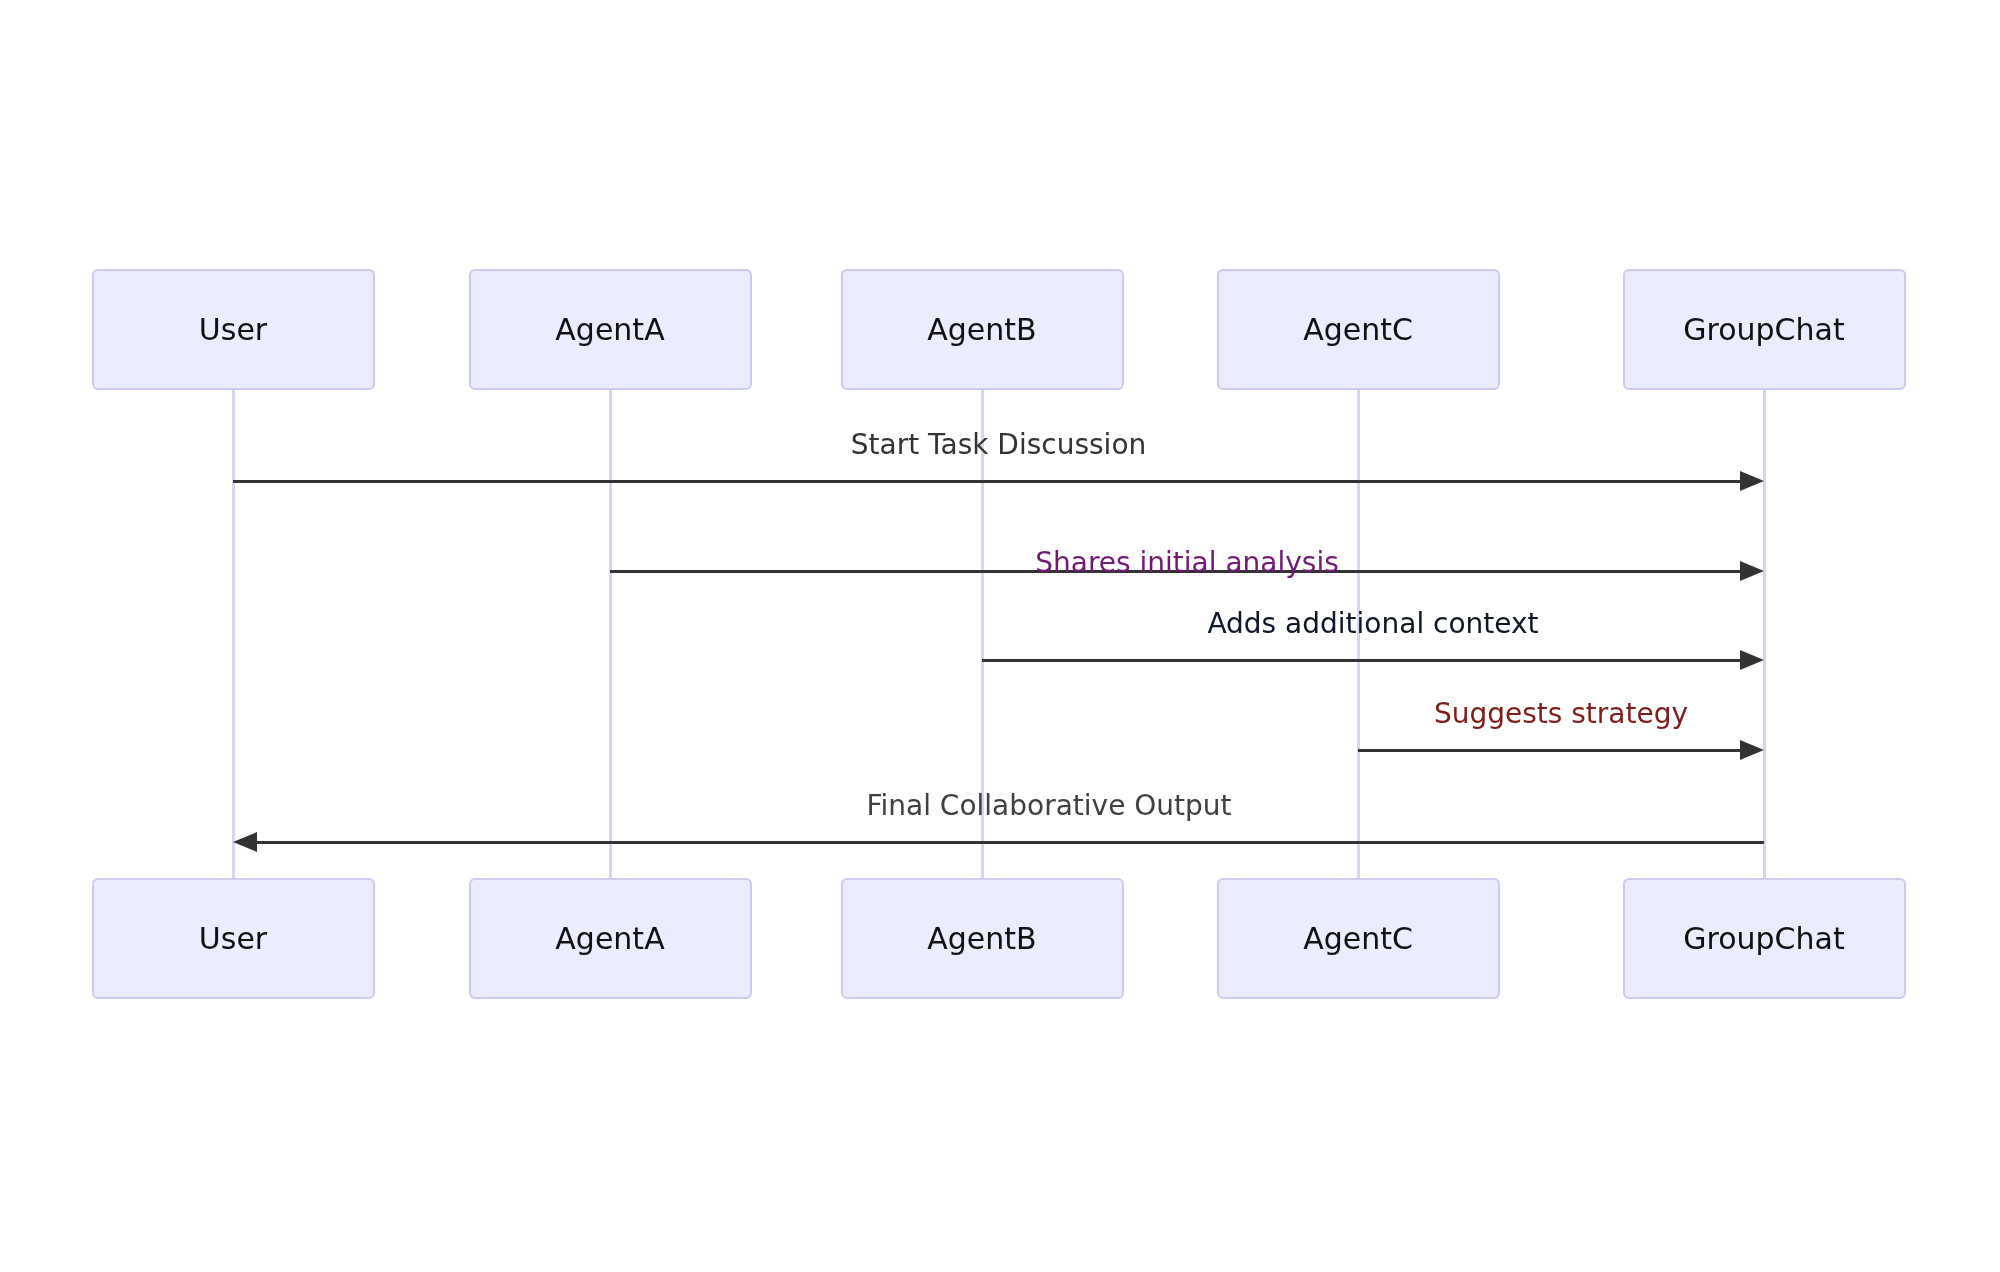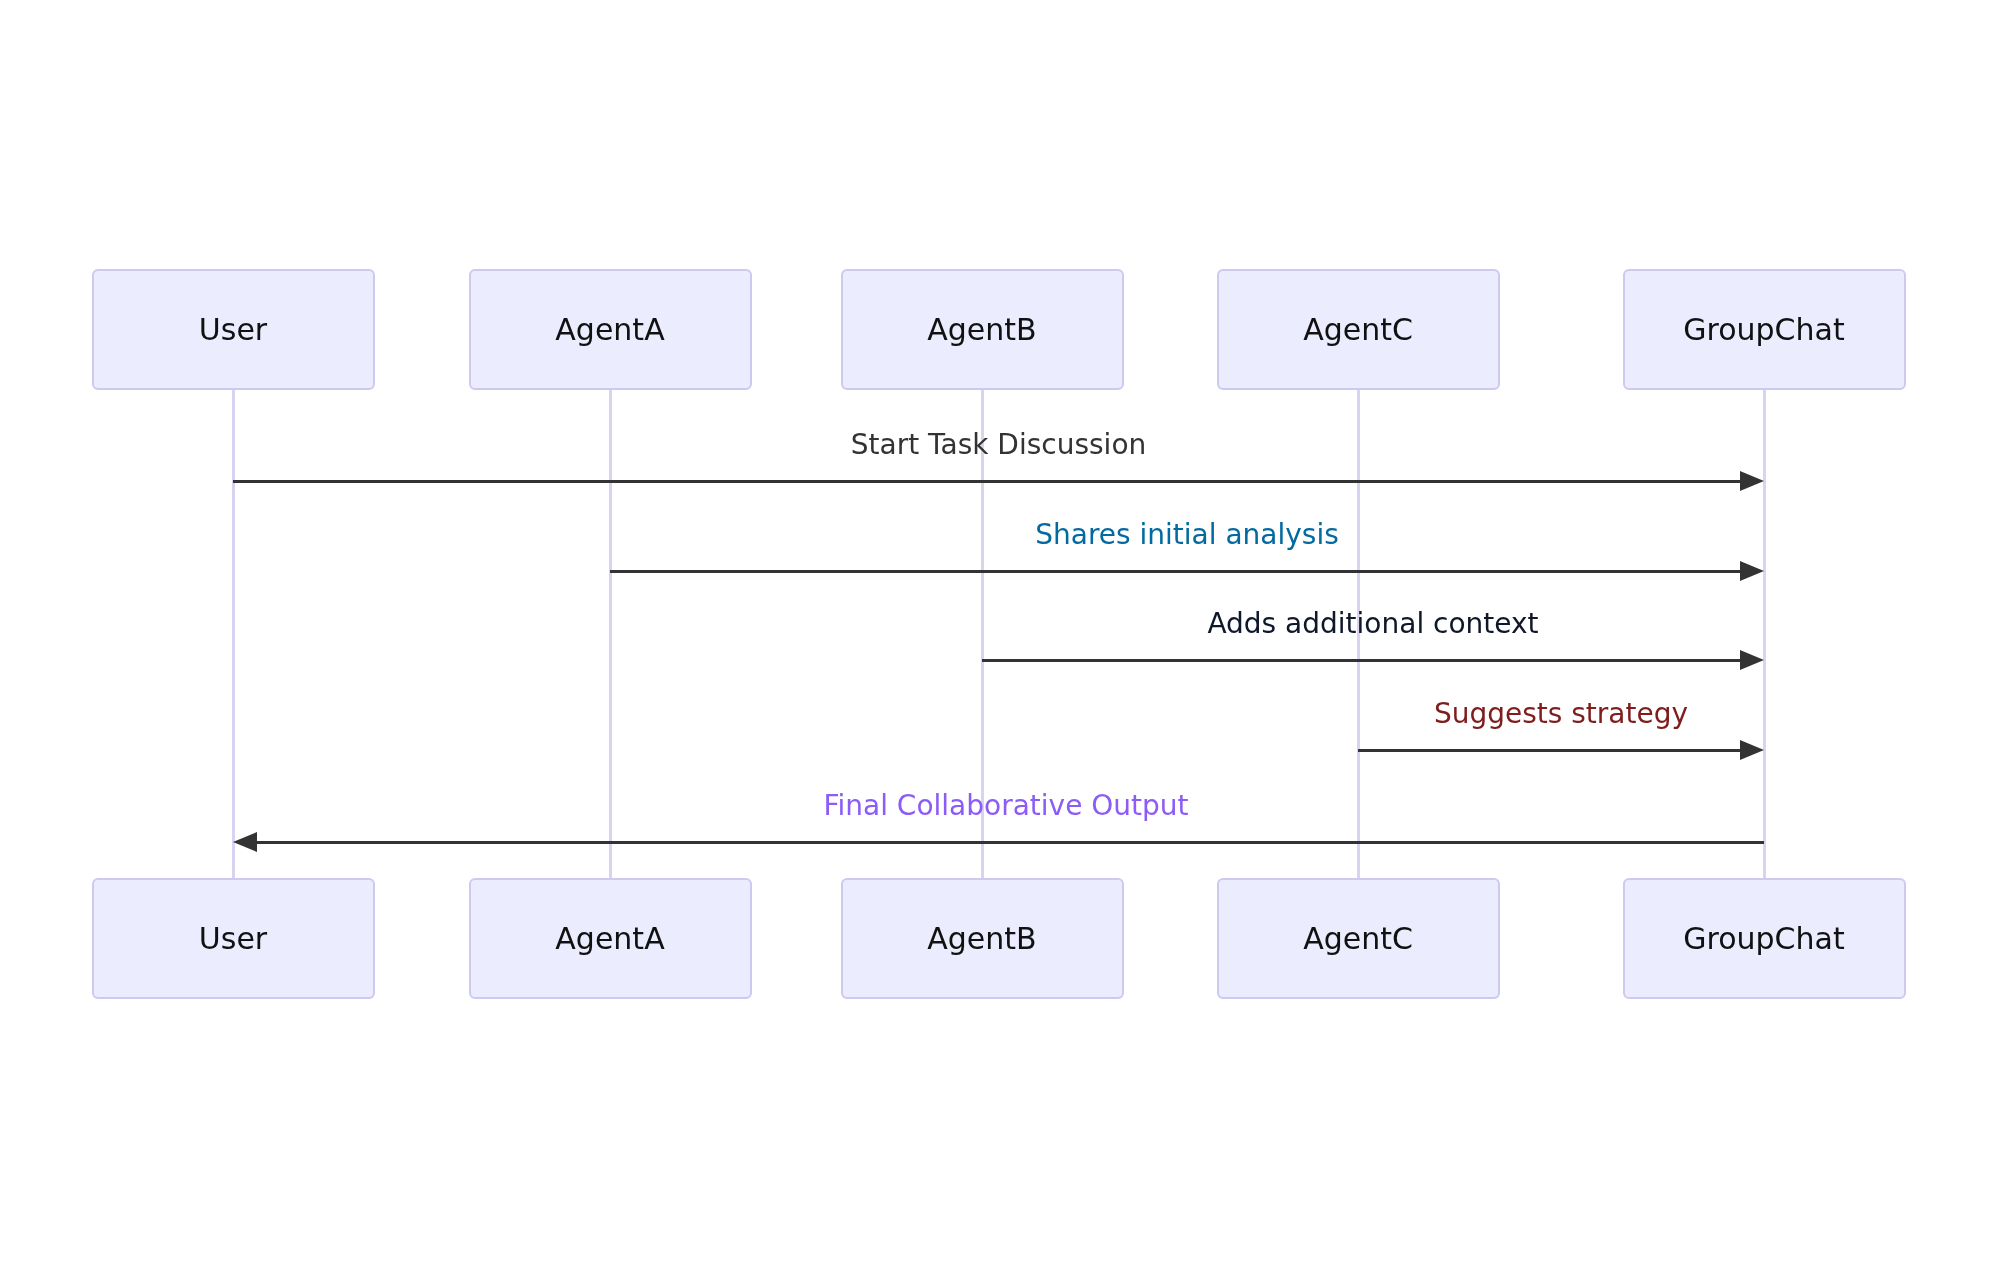--- a/index.html
+++ b/index.html
@@ -88,23 +88,23 @@
       <span>GroupChat</span>
     </div>
     <div class="actor-box" style="left: 1622.5px; top: 878px; background: rgb(236, 236, 255); border-color: rgb(205, 201, 240); color: rgb(17, 17, 17);">
       <span>GroupChat</span>
     </div>
     <div class="msg-line" style="left: 233px; top: 479.5px; width: 1511px; background: rgb(51, 51, 51);"></div>
     <div class="arrowhead" style="left: 1740px; top: 471px; border-left: 24px solid rgb(51, 51, 51);"></div>
     <div class="msg-label" style="left: 998.5px; top: 427px; color: rgb(51, 51, 51);">Start Task Discussion</div>
     <div class="msg-line" style="left: 610px; top: 569.5px; width: 1134px; background: rgb(51, 51, 51);"></div>
     <div class="arrowhead" style="left: 1740px; top: 561px; border-left: 24px solid rgb(51, 51, 51);"></div>
-    <div class="msg-label" style="left: 1187px; top: 517px; color: #0369a1;">Shares initial analysis</div>
+    <div class="msg-label" style="left: 1187px; top: 545px; color: #701a75;">Shares initial analysis</div>
     <div class="msg-line" style="left: 982px; top: 658.5px; width: 762px; background: rgb(51, 51, 51);"></div>
     <div class="arrowhead" style="left: 1740px; top: 650px; border-left: 24px solid rgb(51, 51, 51);"></div>
     <div class="msg-label" style="left: 1373px; top: 606px; color: #0f172a;">Adds additional context</div>
     <div class="msg-line" style="left: 1358px; top: 748.5px; width: 386px; background: rgb(51, 51, 51);"></div>
     <div class="arrowhead" style="left: 1740px; top: 740px; border-left: 24px solid rgb(51, 51, 51);"></div>
     <div class="msg-label" style="left: 1561px; top: 696px; color: #7f1d1d;">Suggests strategy</div>
     <div class="msg-line" style="left: 253px; top: 840.5px; width: 1511px; background: rgb(51, 51, 51);"></div>
     <div class="arrowhead" style="left: 233px; top: 832px; border-right: 24px solid rgb(51, 51, 51);"></div>
-    <div class="msg-label" style="left: 1006px; top: 788px; color: #8b5cf6;">Final Collaborative Output</div>
+    <div class="msg-label" style="left: 1049px; top: 788px; color: #404040;">Final Collaborative Output</div>
   </div>
 
 </body></html>

